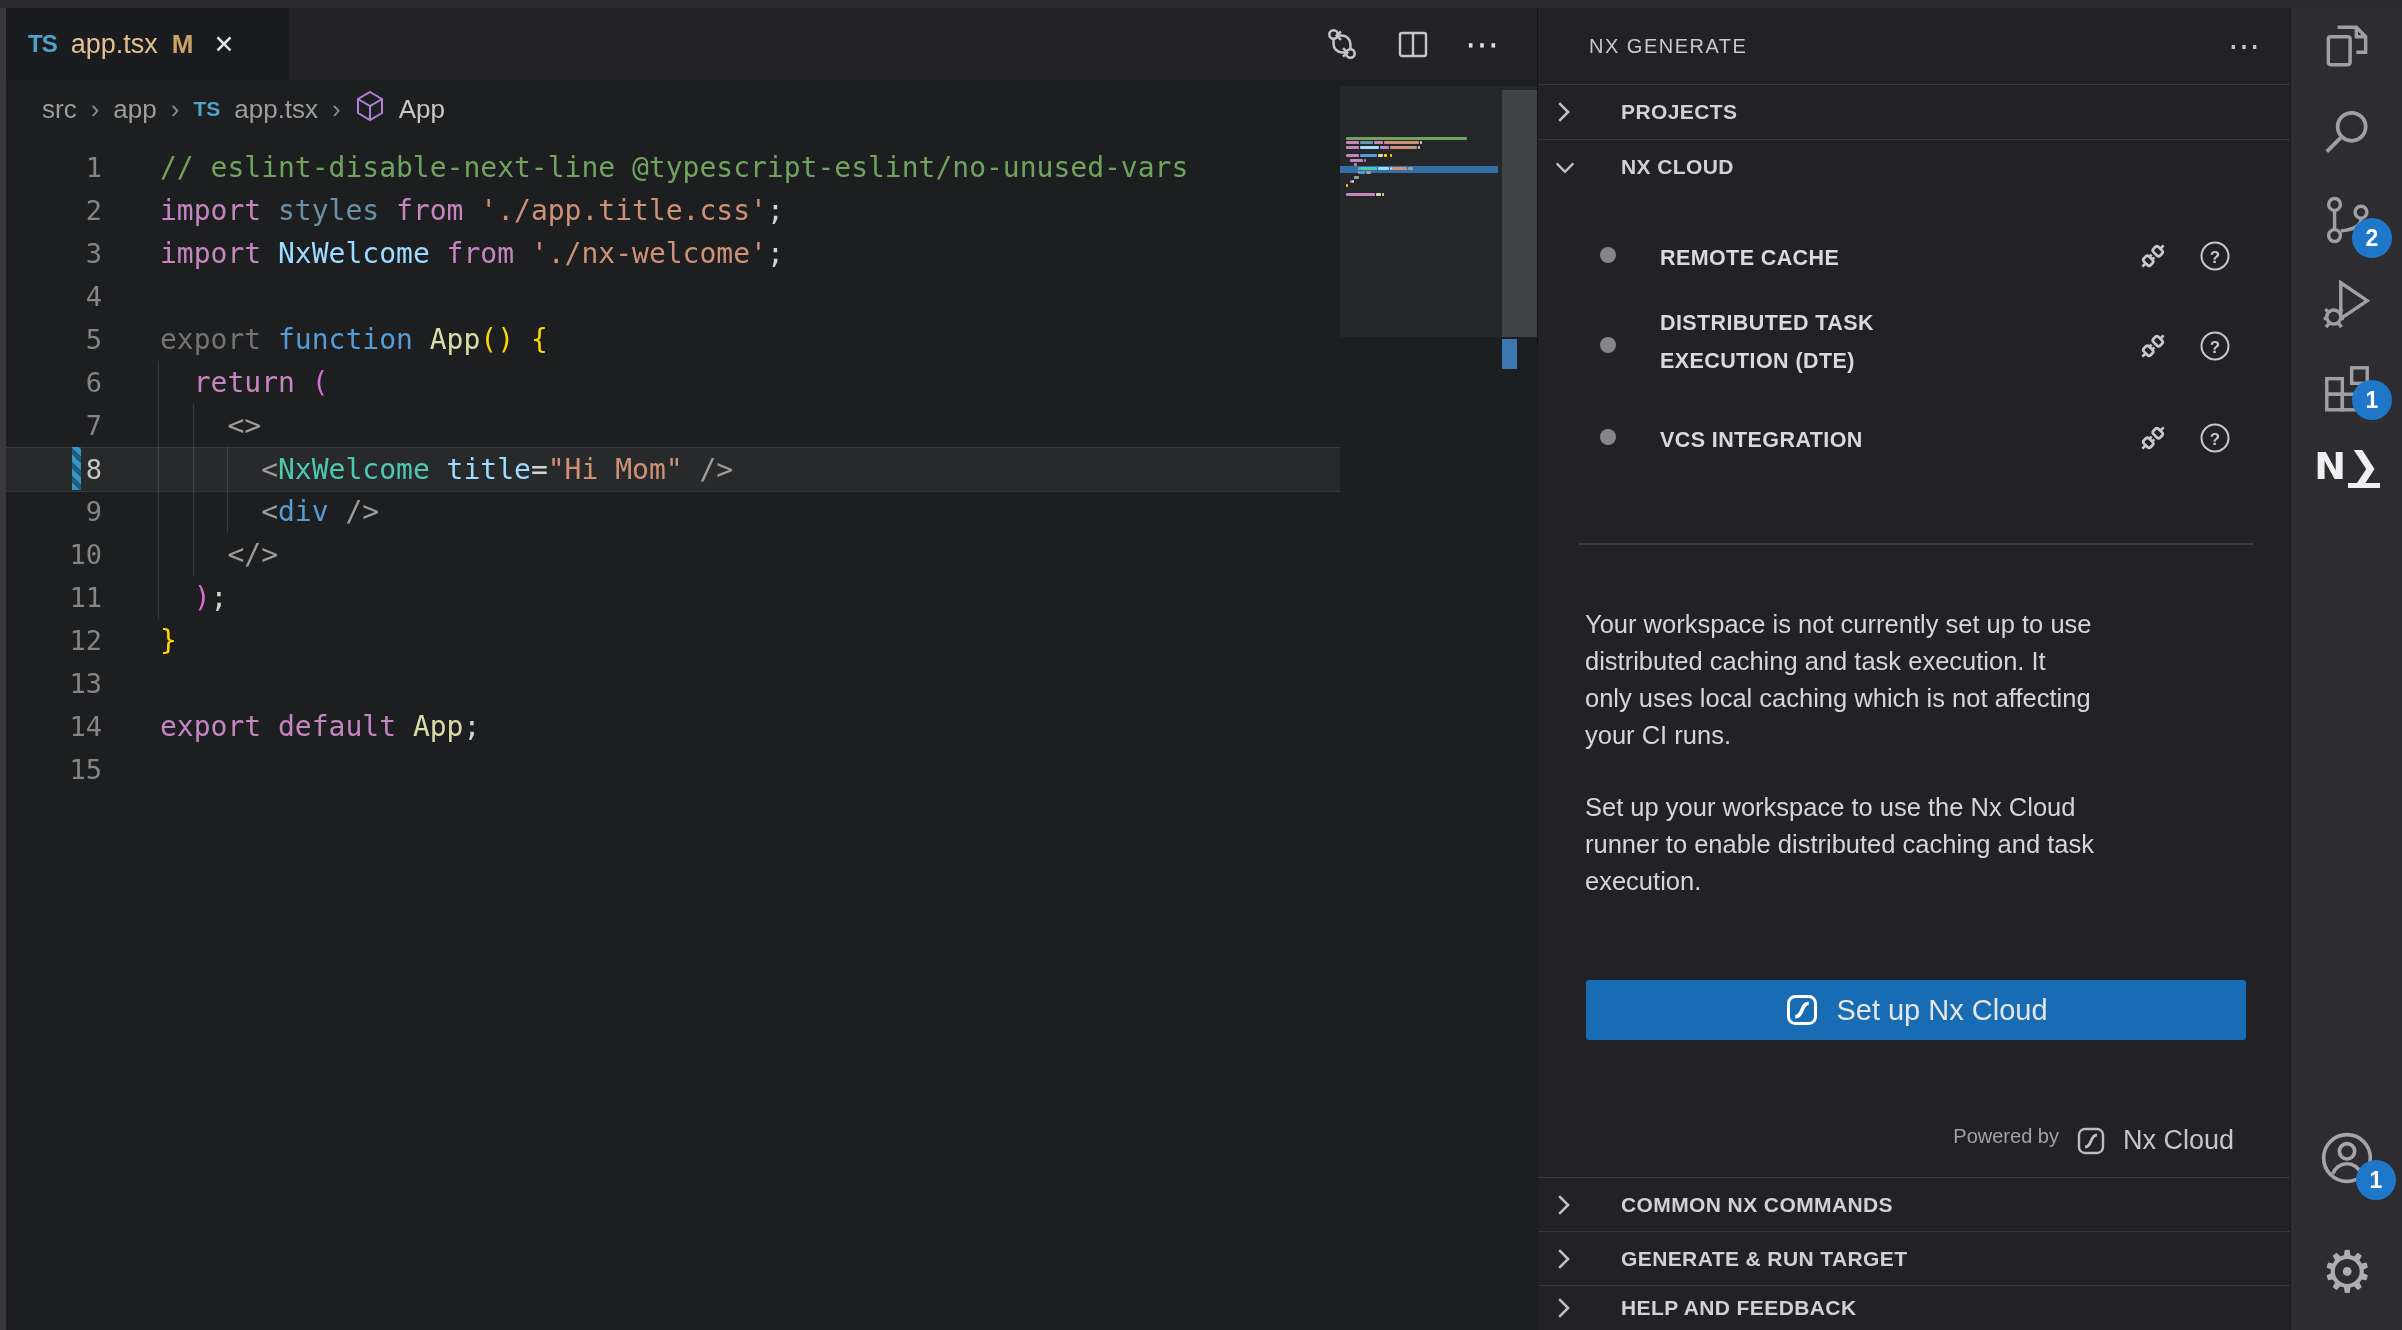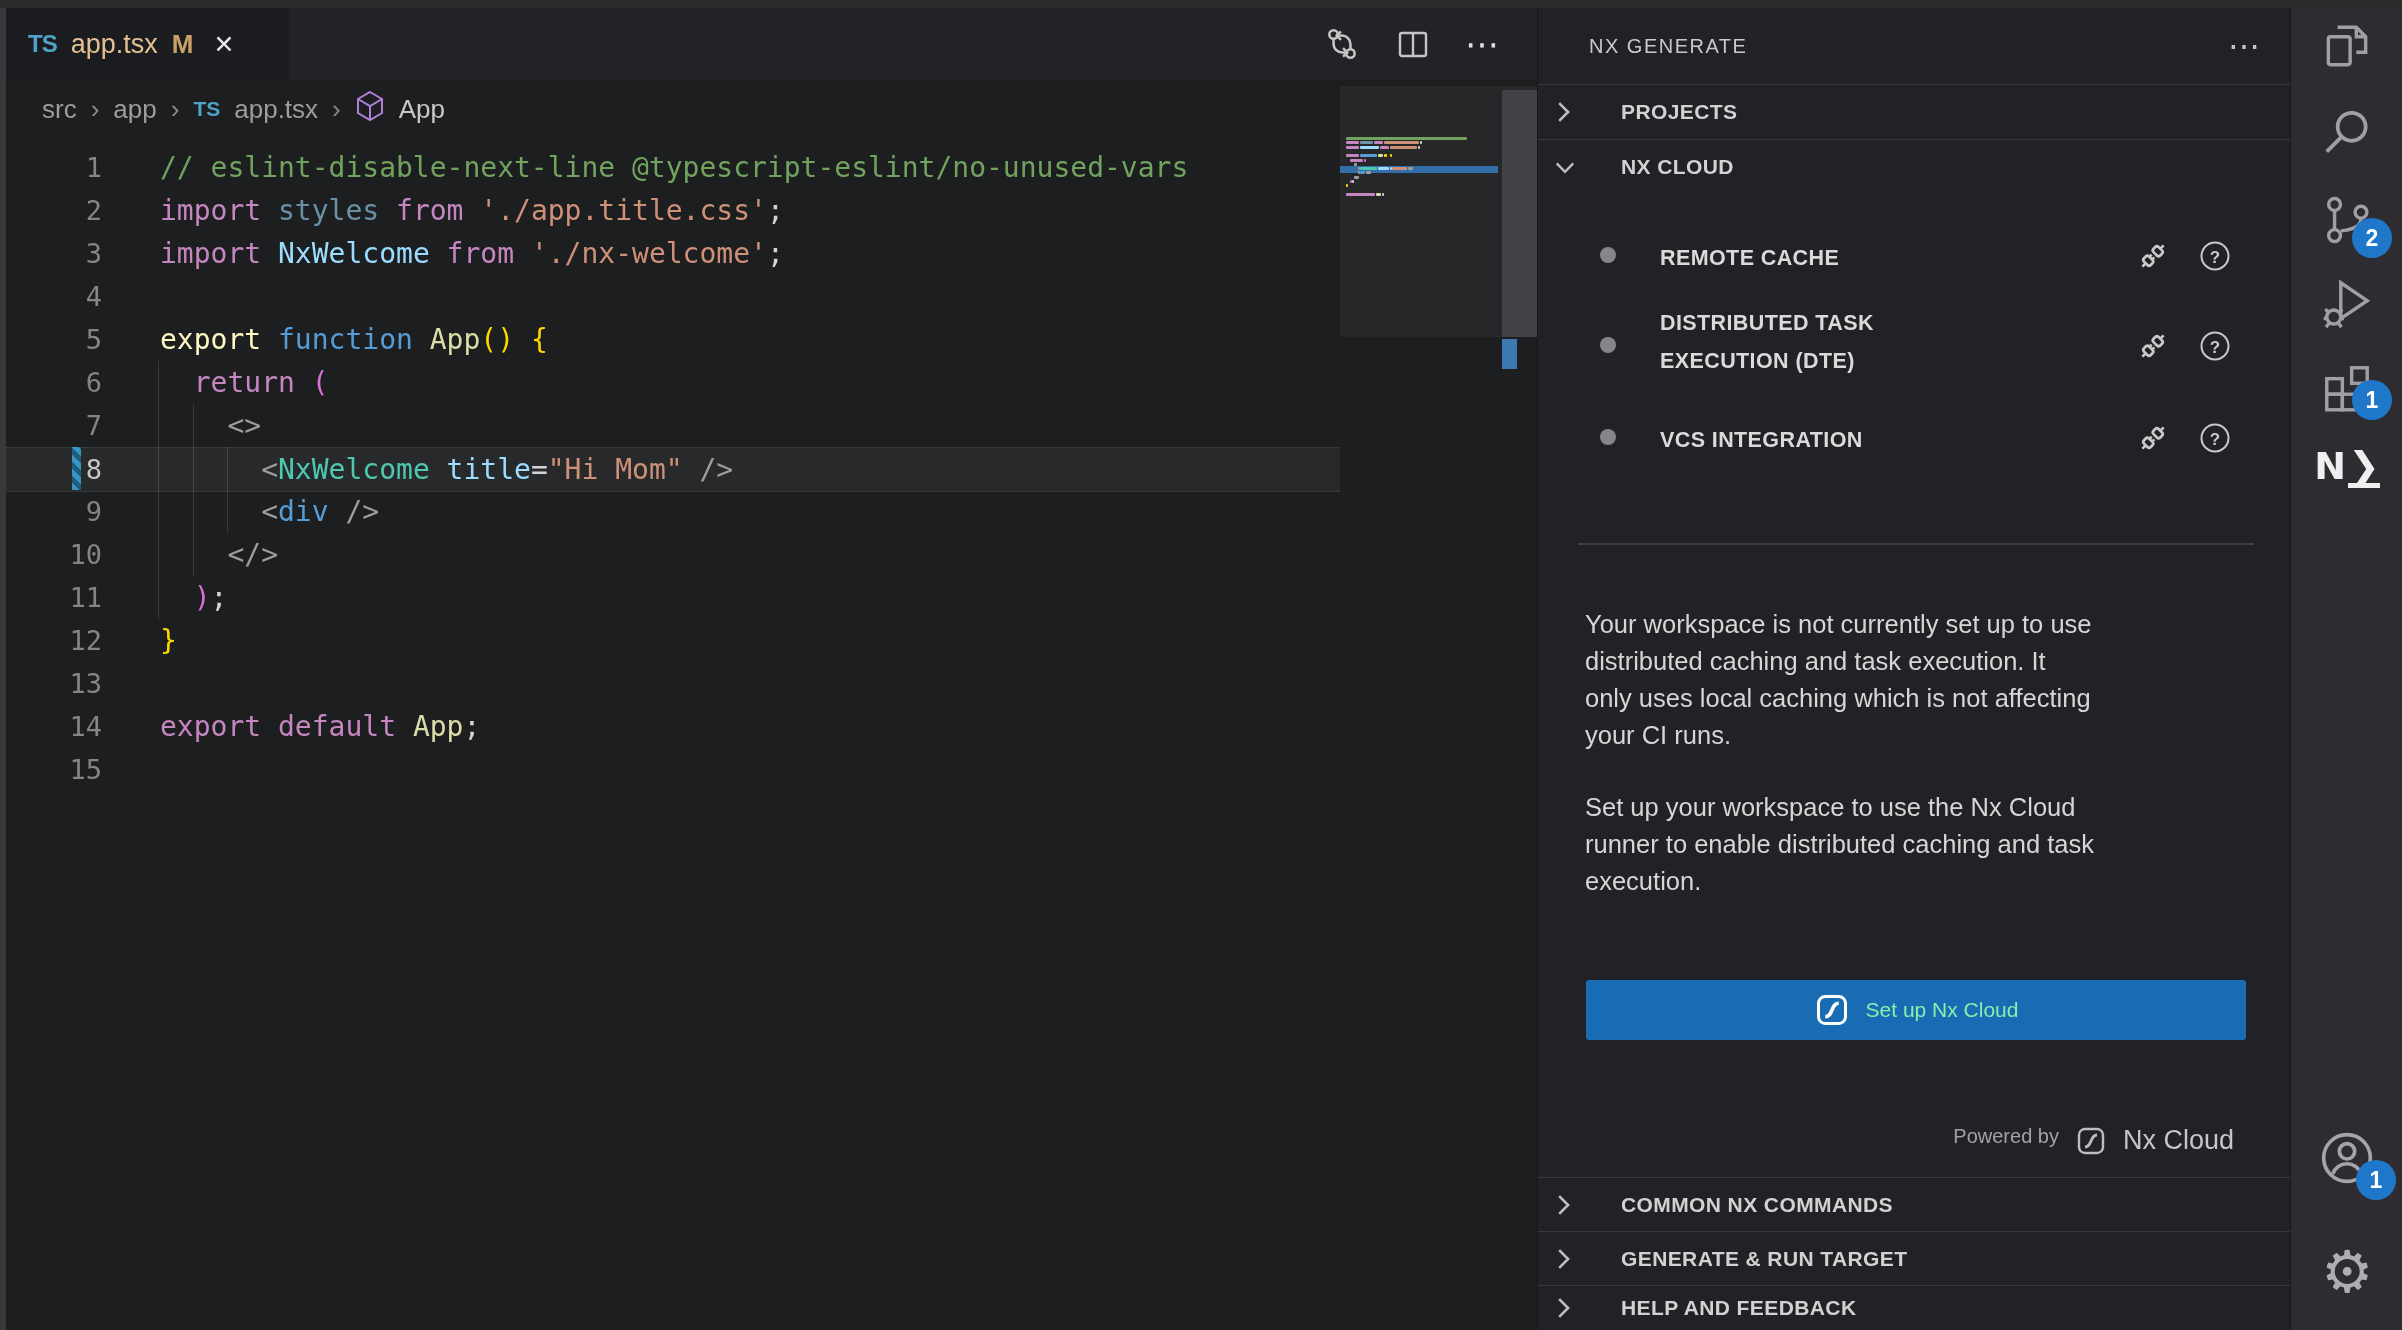--- a/index.html
+++ b/index.html
@@ -63,21 +63,21 @@
   .cloud-label{position:absolute;left:122px;font-weight:bold;font-size:21.5px;color:#dadada;
                letter-spacing:.4px;line-height:38px;white-space:pre-line;}
   .item-icons{position:absolute;display:flex;gap:24px;left:596px;}
   .item-icons svg{display:block;cursor:pointer;}
 
   .divider{position:absolute;left:40px;top:535px;width:676px;height:2px;background:#3e3e42;}
   .para{position:absolute;left:47px;width:690px;font-size:25.5px;line-height:37px;color:#d6d6d6;white-space:pre-line;}
 
   .setup-btn{position:absolute;left:48px;top:972px;width:660px;height:60px;background:#176cb4;border:none;
              border-radius:3px;display:flex;align-items:center;justify-content:center;gap:16px;cursor:pointer;}
-  .setup-btn span{color:#86efac;font-size:21px;}
+  .setup-btn span{color:#e5e5e5;font-size:29px;}
   .powered{position:absolute;left:0;top:1117px;width:696px;height:40px;display:flex;align-items:flex-start;
            justify-content:flex-end;gap:16px;}
   .powered .pb-text{font-size:20px;color:#a2a2a2;}
   .powered .pb-brand{font-size:27px;color:#c6c6c6;}
 
   
   .activitybar{position:absolute;left:2290px;top:8px;width:112px;height:1322px;background:#2d2d31;
                border-left:1px solid #19191b;box-sizing:border-box;}
   .ab-icon{position:absolute;left:26px;width:60px;height:60px;display:flex;align-items:center;
            justify-content:center;cursor:pointer;color:#a0a0a4;}
@@ -157,21 +157,21 @@
         <div class="code-row" style="top: 224px;">
           <span class="ln">3</span>
           <pre><span style="color: rgb(197, 134, 192);">import </span><span style="color: rgb(156, 220, 254);">NxWelcome </span><span style="color: rgb(197, 134, 192);">from </span><span style="color: rgb(206, 145, 120);">'./nx-welcome'</span><span style="color: rgb(212, 212, 212);">;</span></pre>
         </div>
         <div class="code-row" style="top: 267px;">
           <span class="ln">4</span>
           <pre></pre>
         </div>
         <div class="code-row" style="top: 310px;">
           <span class="ln">5</span>
-          <pre><span style="color: #fef9c3;">export </span><span style="color: rgb(86, 156, 214);">function </span><span style="color: rgb(220, 220, 170);">App</span><span style="color: rgb(255, 215, 0);">()</span><span style="color: rgb(212, 212, 212);"> </span><span style="color: rgb(255, 215, 0);">{</span></pre>
+          <pre><span style="color: #737373;">export </span><span style="color: rgb(86, 156, 214);">function </span><span style="color: rgb(220, 220, 170);">App</span><span style="color: rgb(255, 215, 0);">()</span><span style="color: rgb(212, 212, 212);"> </span><span style="color: rgb(255, 215, 0);">{</span></pre>
         </div>
         <div class="code-row" style="top: 353px;">
           <span class="ln">6</span>
           <pre><span style="color: rgb(212, 212, 212);">  </span><span style="color: rgb(197, 134, 192);">return </span><span style="color: rgb(214, 112, 214);">(</span></pre>
         </div>
         <div class="code-row" style="top: 396px;">
           <span class="ln">7</span>
           <pre><span style="color: rgb(212, 212, 212);">    </span><span style="color: rgb(157, 157, 157);">&lt;&gt;</span></pre>
         </div>
         <div class="code-row active" style="top: 439px;">

